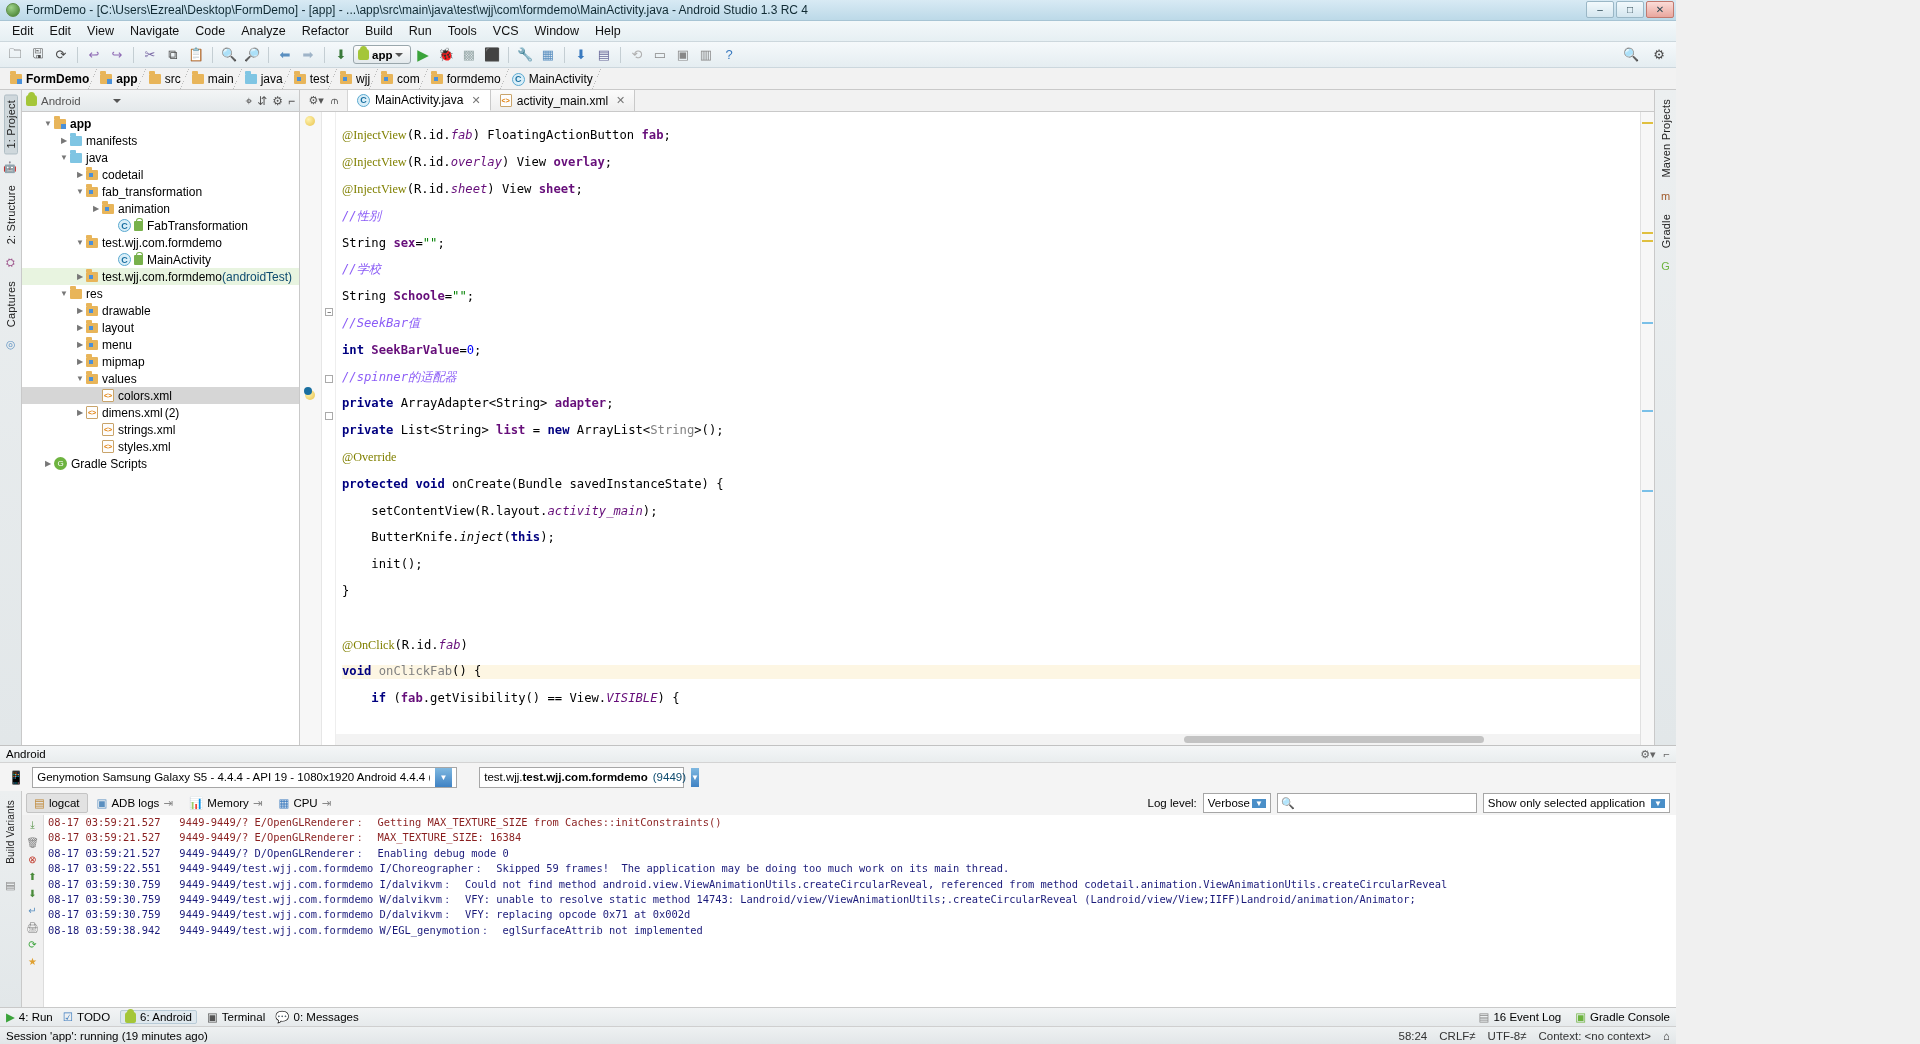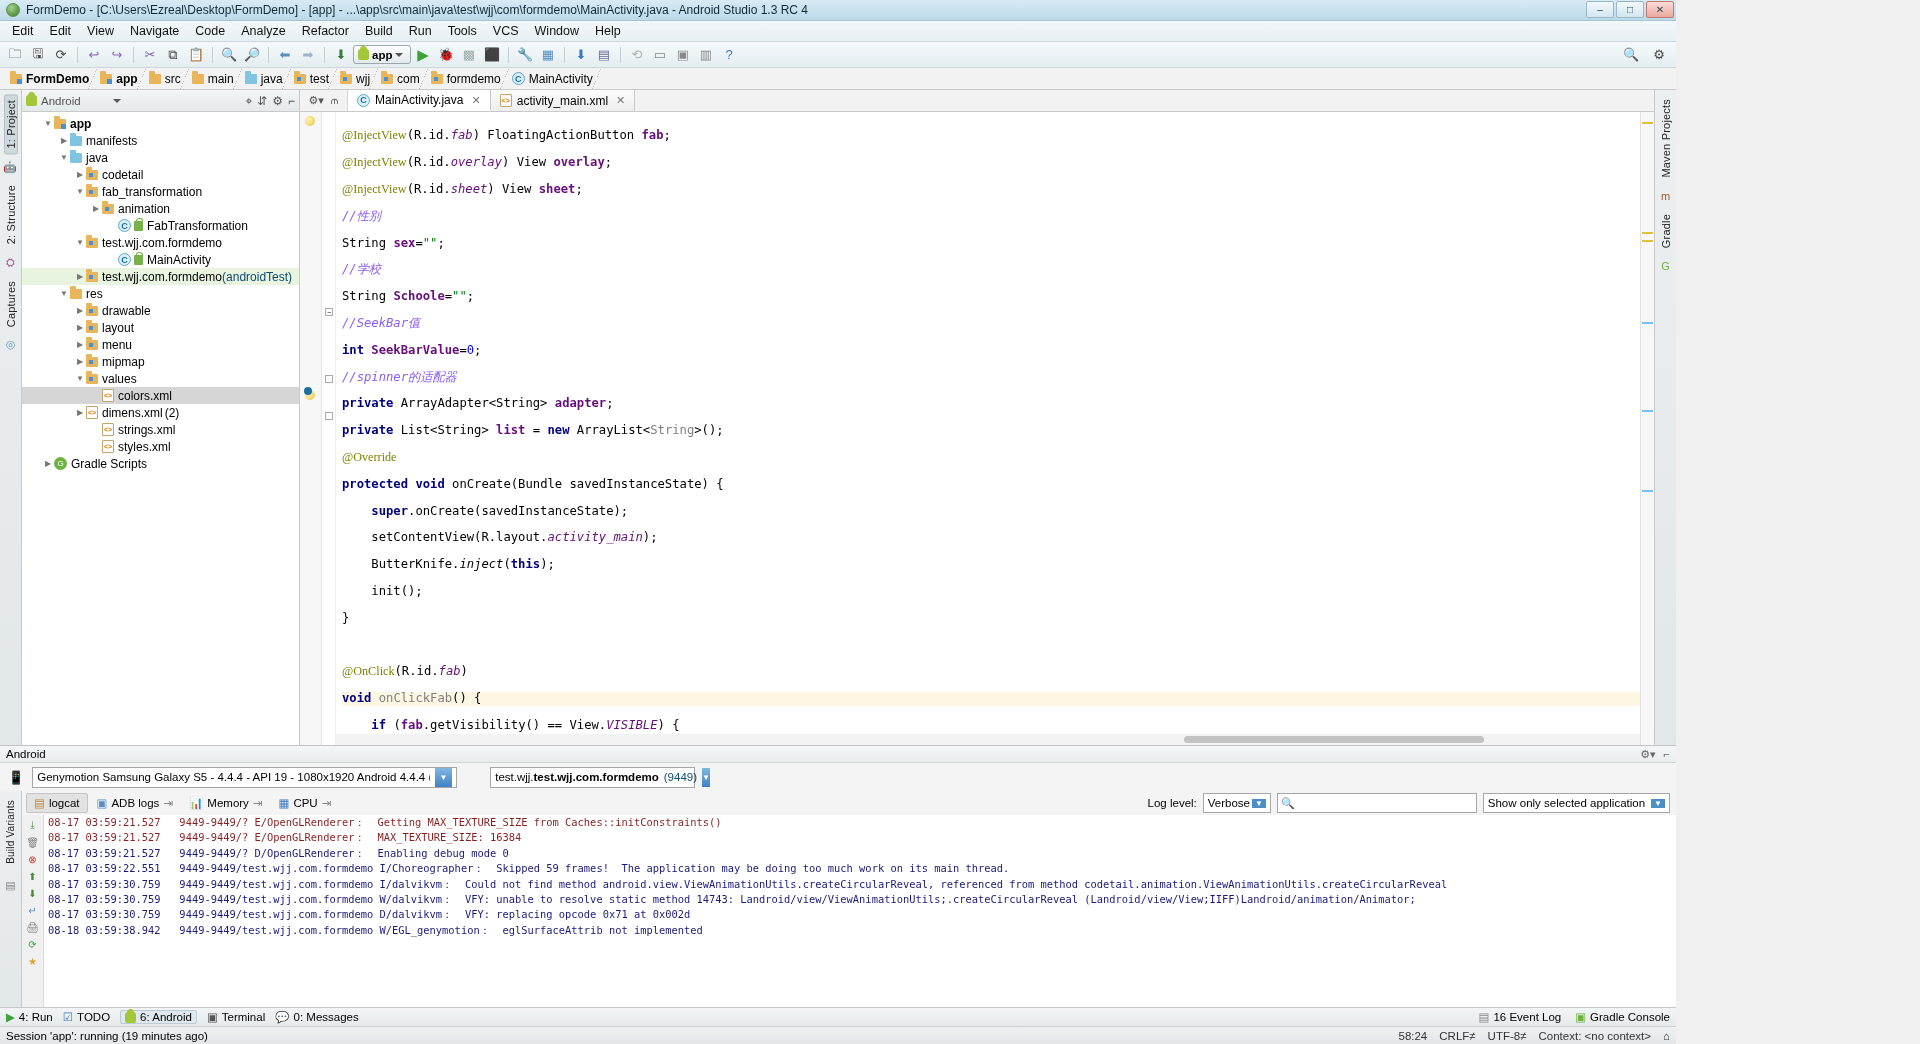--- a/index.html
+++ b/index.html
@@ -40,21 +40,21 @@
   .tbsep{ width:1px;height:16px;background:#c4ced3; margin:0 4px;}
   .runcfg{ height:19px; min-width:58px; border:1px solid #9aa7ac; border-radius:3px;
     background:linear-gradient(#fdfdfd,#e3e9ec); display:flex;align-items:center;gap:3px;
     padding:0 4px; font-size:11.5px; font-weight:bold;}
   .droid{ width:11px;height:11px;border-radius:3px 3px 2px 2px;background:#a4c639; position:relative;}
   .droid:before{content:"";position:absolute;left:2px;top:-3px;width:7px;height:4px;border-radius:4px 4px 0 0;background:#a4c639;}
   .caret{ width:0;height:0;border-left:4px solid transparent;border-right:4px solid transparent;border-top:4px solid #555;}
   .tbright{ position:absolute; right:6px; display:flex; gap:6px; align-items:center;}
 
   
-  .crumbs{ height:22px; display:flex; align-items:center; background:#f2f2f2;
+  .crumbs{ height:22px; display:flex; align-items:flex-start; background:#f2f2f2;
     border-bottom:1px solid #c9c9c9; padding-left:6px;}
   .crumb{ display:flex;align-items:center; gap:4px; padding:0 7px 0 4px; font-size:12px;
     position:relative; height:22px;}
   .crumb:after{ content:""; position:absolute; right:-1px; top:0; width:9px; height:22px;
     background:linear-gradient(to bottom right, transparent 49%, #bbb 49%, #bbb 51%, transparent 51%);}
   .crumb.b{ font-weight:bold;}
   .fico{ width:12px;height:10px; background:#e8b55a; border-radius:1px; position:relative; display:inline-block;}
   .fico:before{content:"";position:absolute;top:-3px;left:0;width:6px;height:3px;background:#e8b55a;border-radius:1px 1px 0 0;}
   .fico.blue{ background:#7fc5e3;} .fico.blue:before{background:#7fc5e3;}
   .fico.pkg:after{content:"";position:absolute;left:3px;top:3px;width:4px;height:4px;background:#4a90d9;}
@@ -468,21 +468,20 @@
 <div class="ln">String <span class="fld">sex</span>=<span class="str">""</span>;</div>
 <div class="ln"><span class="cmt">//学校</span></div>
 <div class="ln">String <span class="fld">Schoole</span>=<span class="str">""</span>;</div>
 <div class="ln"><span class="cmt">//SeekBar值</span></div>
 <div class="ln"><span class="kw">int</span> <span class="fld">SeekBarValue</span>=<span class="num">0</span>;</div>
 <div class="ln"><span class="cmt">//spinner的适配器</span></div>
 <div class="ln"><span class="kw">private</span> ArrayAdapter&lt;String&gt; <span class="fld">adapter</span>;</div>
 <div class="ln"><span class="kw">private</span> List&lt;String&gt; <span class="fld">list</span> = <span class="kw">new</span> ArrayList&lt;<span class="gry">String</span>&gt;();</div>
 <div class="ln"><span class="ann">@Override</span></div>
 <div class="ln"><span class="kw">protected</span> <span class="kw">void</span> onCreate(Bundle savedInstanceState) {</div>
-<div class="ln">    <span class="kw">super</span>.onCreate(savedInstanceState);</div>
 <div class="ln">    setContentView(R.layout.<span class="sfld">activity_main</span>);</div>
 <div class="ln">    ButterKnife.<span class="mthi">inject</span>(<span class="kw">this</span>);</div>
 <div class="ln">    init();</div>
 <div class="ln">}</div>
 <div class="ln"> </div>
 <div class="ln"><span class="ann">@OnClick</span>(R.id.<span class="sfld">fab</span>)</div>
 <div class="ln hl"><span class="kw">void</span> <span class="gry">onClickFab</span>() {</div>
 <div class="ln">    <span class="kw">if</span> (<span class="fld">fab</span>.getVisibility() == View.<span class="sfld">VISIBLE</span>) {</div>
 
 
@@ -528,21 +527,21 @@
         <span>⌐</span>
       </span>
     </div>
 
     <div class="devrow">
       <span style="font-size:13px">📱</span>
       <div class="combo" style="width:425px">
         <span style="overflow:hidden;white-space:nowrap">Genymotion Samsung Galaxy S5 - 4.4.4 - API 19 - 1080x1920 Android 4.4.4 (API 19)</span>
         <span class="btn">▼</span>
       </div>
-      <div class="combo" style="width:205px;margin-left:25px">
+      <div class="combo" style="width:205px;margin-left:14px">
         <span>test.wjj.<b>test.wjj.com.formdemo</b></span>
         <span class="muted">(9449)</span>
         <span class="btn">▼</span>
       </div>
     </div>
 
     <div class="logbody">
       <div class="lograil">
         <div class="vtext" style="font-size:10px">Build Variants</div>
         <div class="railico" style="color:#888">▤</div>

